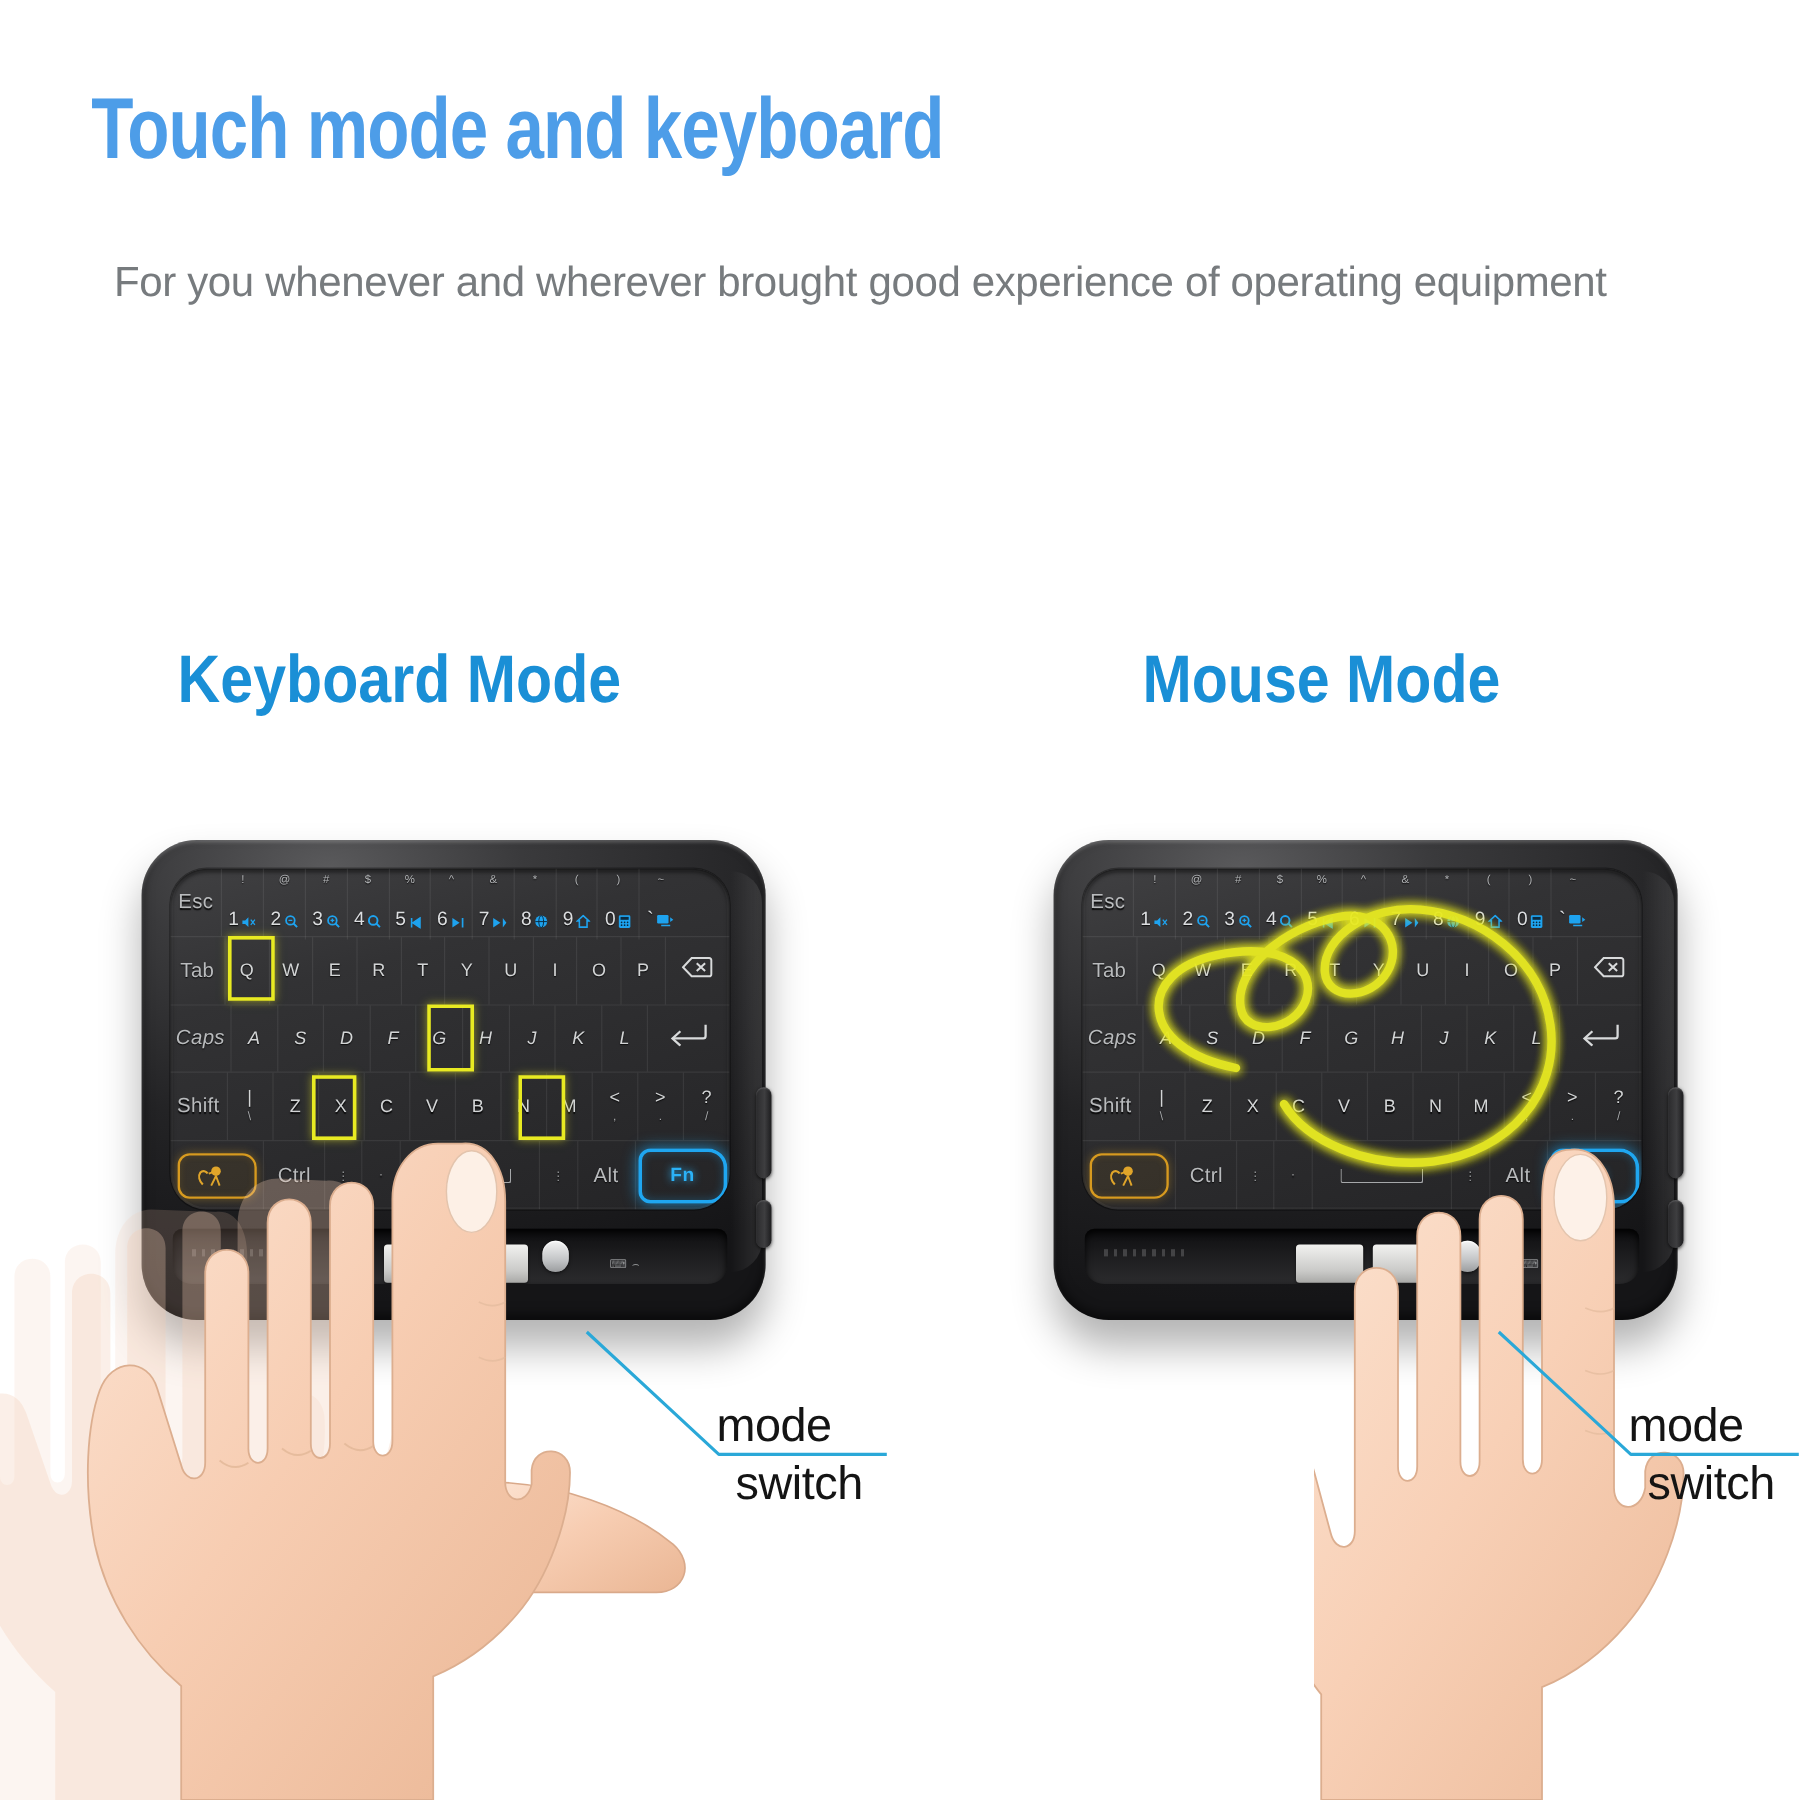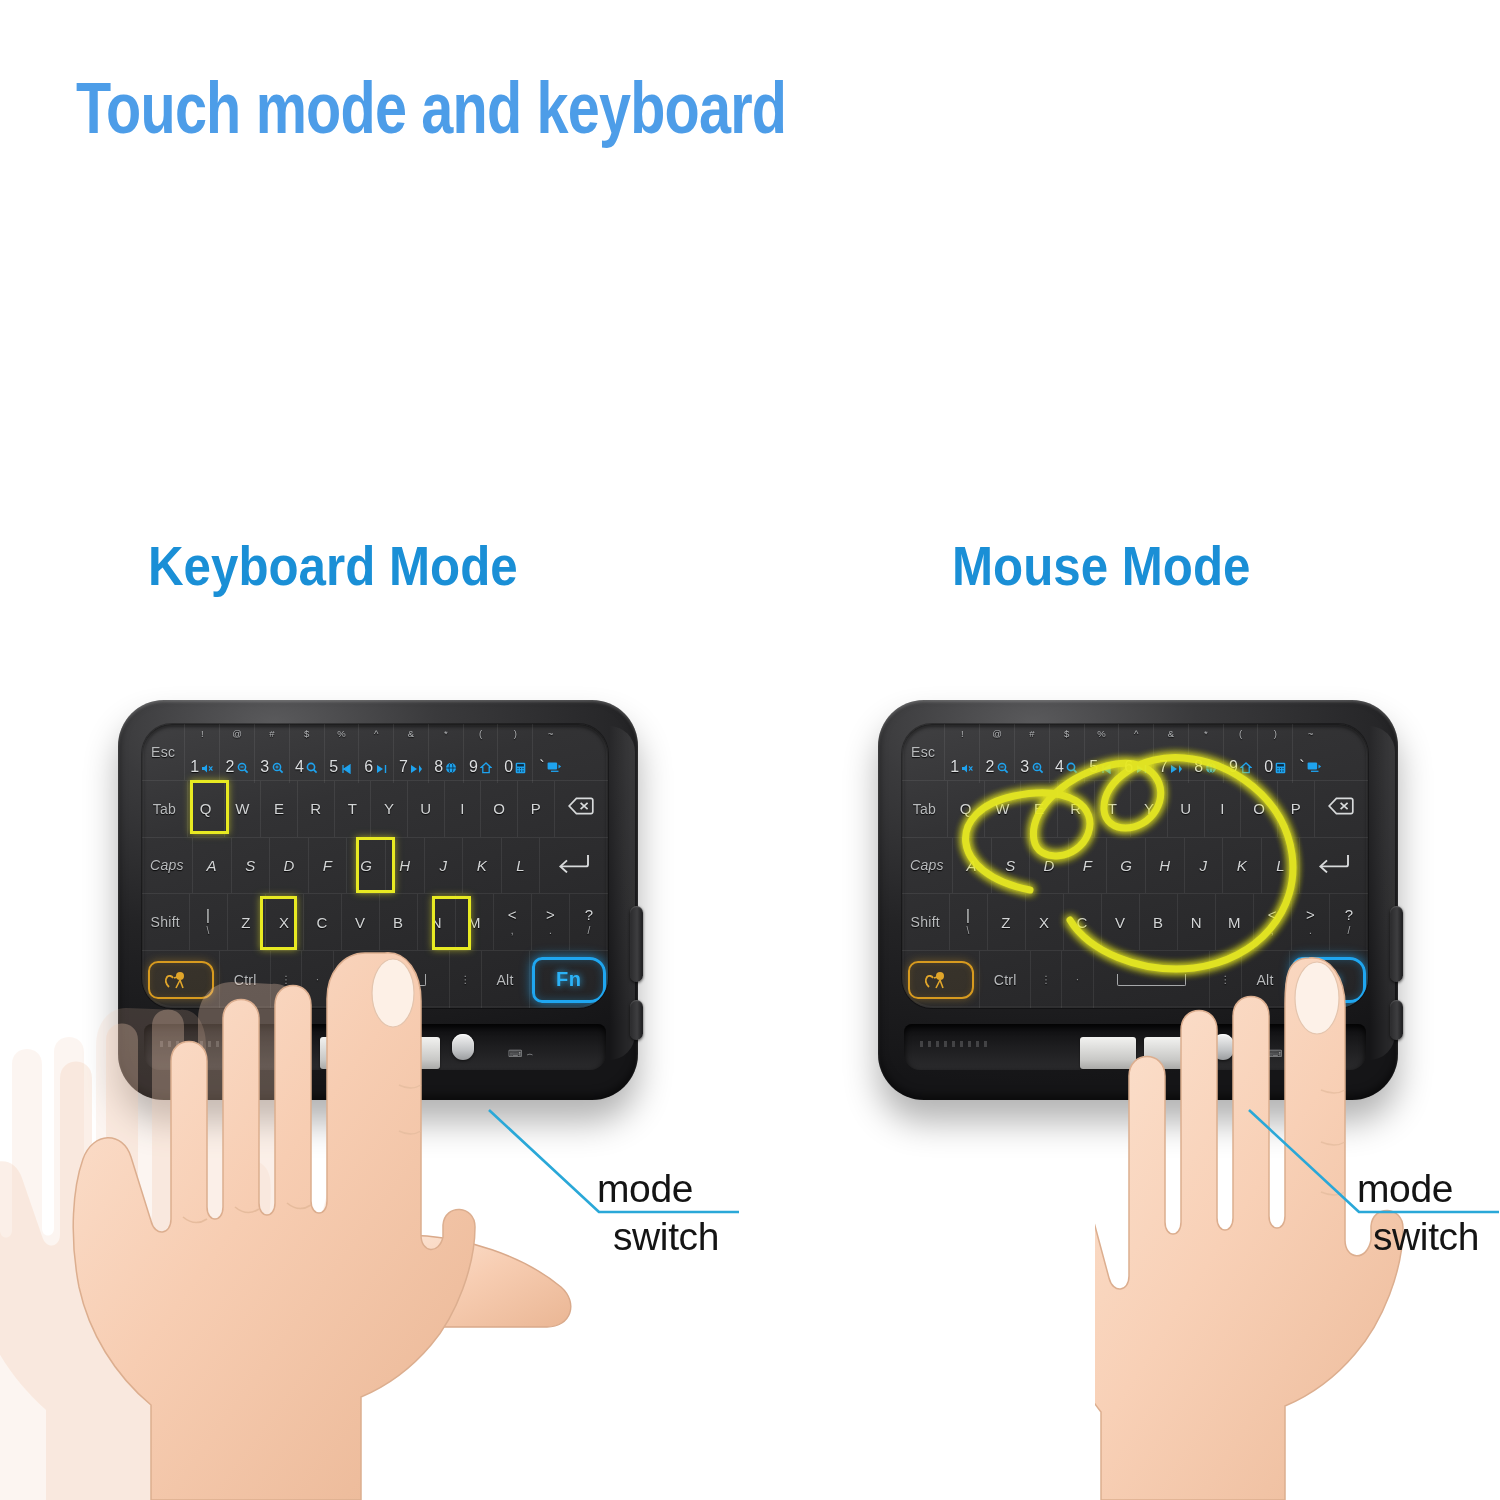--- a/index.html
+++ b/index.html
@@ -134,21 +134,21 @@
     align-items: center;
     justify-content: center;
     border-right: 1px solid rgba(255,255,255,0.075);
     color: #d3d5d6;
     font-size: 15px;
     font-weight: 400;
     text-shadow: 0 1px 1px rgba(0,0,0,0.85);
     letter-spacing: 0.3px;
   }
   .kb-row .key:last-child { border-right: none; }
-  .key.mod { font-size: 14px; color: #b9bbbd; }
+  .key.mod { font-size: 17px; color: #b9bbbd; }
   .key.glyph { font-size: 19px; color: #d8dadb; }
 
   
   .numkey { flex-direction: row; align-items: flex-end; justify-content: center; padding-bottom: 7px; gap: 2px; }
   .numsym {
     position: absolute; top: 7px; left: 50%; transform: translateX(-50%);
     font-size: 9.5px; color: #bcbec0; opacity: 0.92; letter-spacing: 0;
   }
   .numdigit { font-size: 16px; color: #dcdee0; }
   .fnicon {
@@ -187,21 +187,21 @@
     display: flex; align-items: center; justify-content: center;
   }
 
   
   .fn-key {
     width: 68px; height: 40px;
     border: 3px solid #1fa6f0;
     border-radius: 10px 16px 16px 10px;
     box-shadow: 0 0 12px rgba(31,166,240,0.75), inset 0 0 8px rgba(31,166,240,0.30);
     color: #2bb2f7;
-    font-size: 20px; font-weight: 700;
+    font-size: 16px; font-weight: 700;
     display: flex; align-items: center; justify-content: center;
     text-shadow: 0 0 7px rgba(43,178,247,0.95);
     letter-spacing: 0.5px;
   }
 
   
   .hl-box {
     position: absolute;
     border: 3px solid #e8ea22;
     box-shadow: 0 0 7px rgba(232,234,34,0.55);
@@ -269,20 +269,21 @@
 
   
   .gesture { position: absolute; left: 0; top: 0; pointer-events: none; z-index: 8; }
 </style>
 </head>
 <body>
 
 <div id="page">
 
   <div class="hero-title">Touch mode and keyboard</div>
+  <div class="hero-sub">For you whenever and wherever brought good experience of operating equipment</div>
 
   <div class="mode-heading" id="heading-keyboard">Keyboard Mode</div>
   <div class="mode-heading" id="heading-mouse">Mouse Mode</div>
 
   <div class="panel" id="panel-keyboard">
 
     <svg class="hand hand-ghost2" style="left:-120px; top:980px;" width="520" height="520" viewBox="0 0 520 520">
       <path d="M300 30 C316 28 326 44 326 66 L326 262 C326 272 338 272 340 262
                L356 196 C362 176 386 176 390 198 C394 226 382 292 370 330
                C356 372 330 404 300 424 L300 520 L80 520 L80 430

